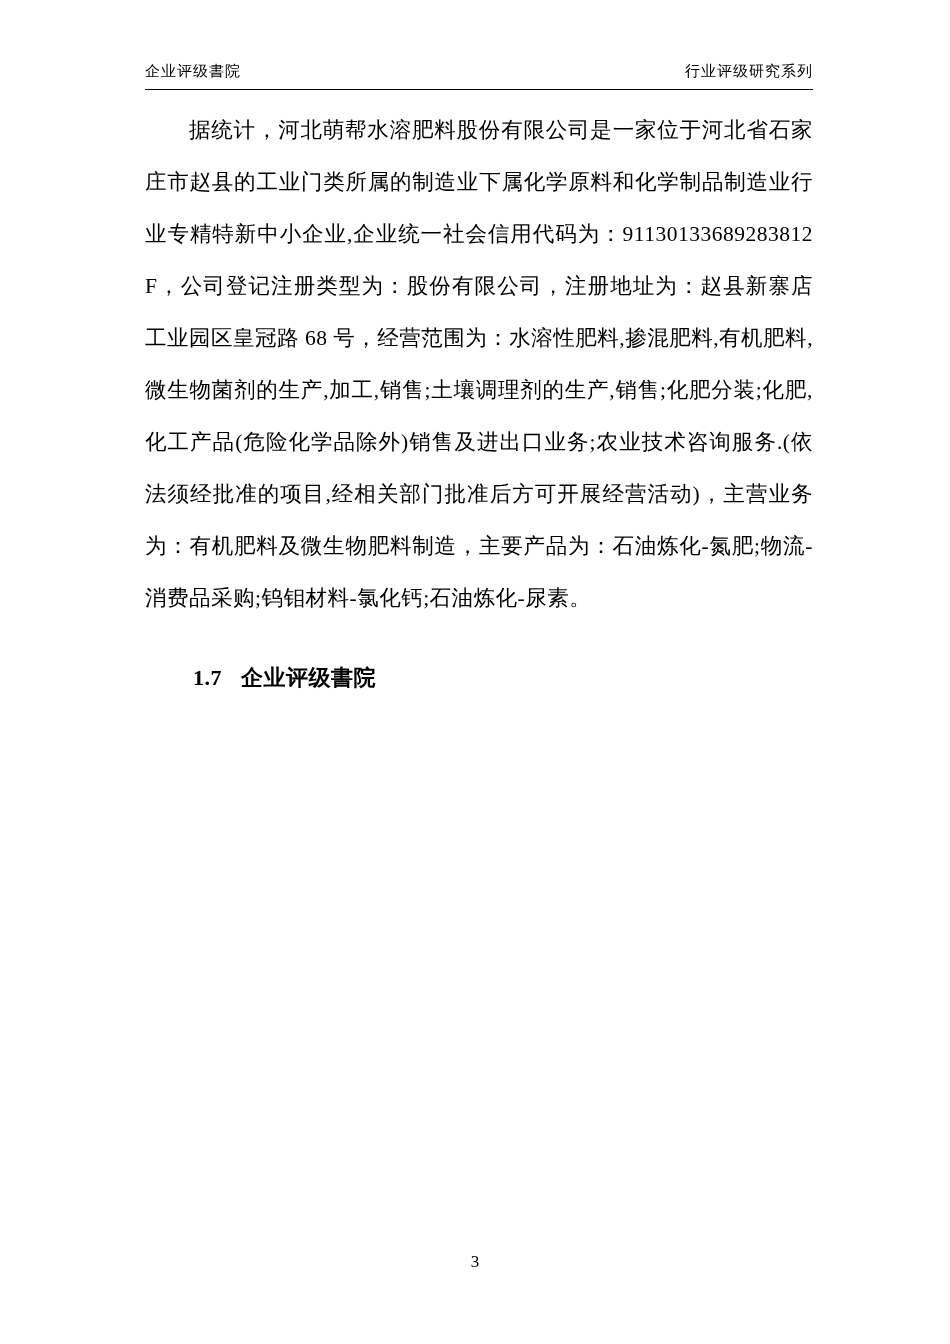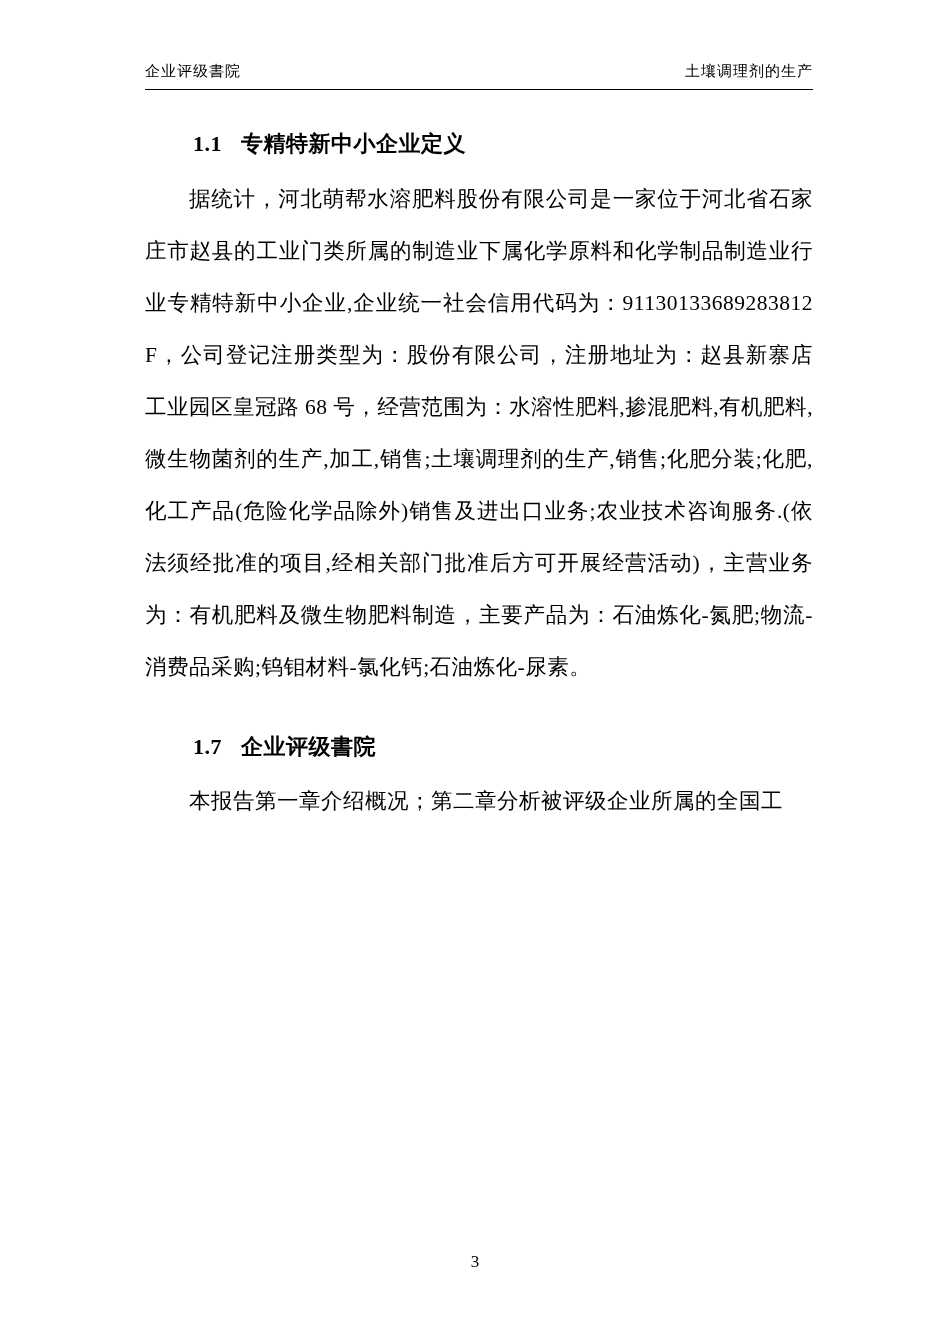--- a/index.html
+++ b/index.html
@@ -63,43 +63,38 @@
     font-size: 17px;
   }
 </style>
 </head>
 <body>
 
 <div class="page">
 
   <header class="page-header">
     <span>企业评级書院</span>
-    <span>土壤调理剂的生产</span>
+    <span>行业评级研究系列</span>
   </header>
 
   <main>
 
 
     <section>
-      <h2 class="sec-heading">
-        <span class="sec-num">1.1</span>
-        <span>专精特新中小企业定义</span>
-      </h2>
     </section>
 
     <section>
       <p class="body-para">据统计，河北萌帮水溶肥料股份有限公司是一家位于河北省石家庄市赵县的工业门类所属的制造业下属化学原料和化学制品制造业行业专精特新中小企业,企业统一社会信用代码为：91130133689283812F，公司登记注册类型为：股份有限公司，注册地址为：赵县新寨店工业园区皇冠路 68 号，经营范围为：水溶性肥料,掺混肥料,有机肥料,微生物菌剂的生产,加工,销售;土壤调理剂的生产,销售;化肥分装;化肥,化工产品(危险化学品除外)销售及进出口业务;农业技术咨询服务.(依法须经批准的项目,经相关部门批准后方可开展经营活动)，主营业务为：有机肥料及微生物肥料制造，主要产品为：石油炼化-氮肥;物流-消费品采购;钨钼材料-氯化钙;石油炼化-尿素。</p>
     </section>
 
     <section>
       <h2 class="sec-heading">
         <span class="sec-num">1.7</span>
         <span>企业评级書院</span>
       </h2>
-      <p class="body-para">本报告第一章介绍概况；第二章分析被评级企业所属的全国工</p>
     </section>
 
   </main>
 
   <footer class="page-footer">
     <span>3</span>
   </footer>
 
 </div>
 

